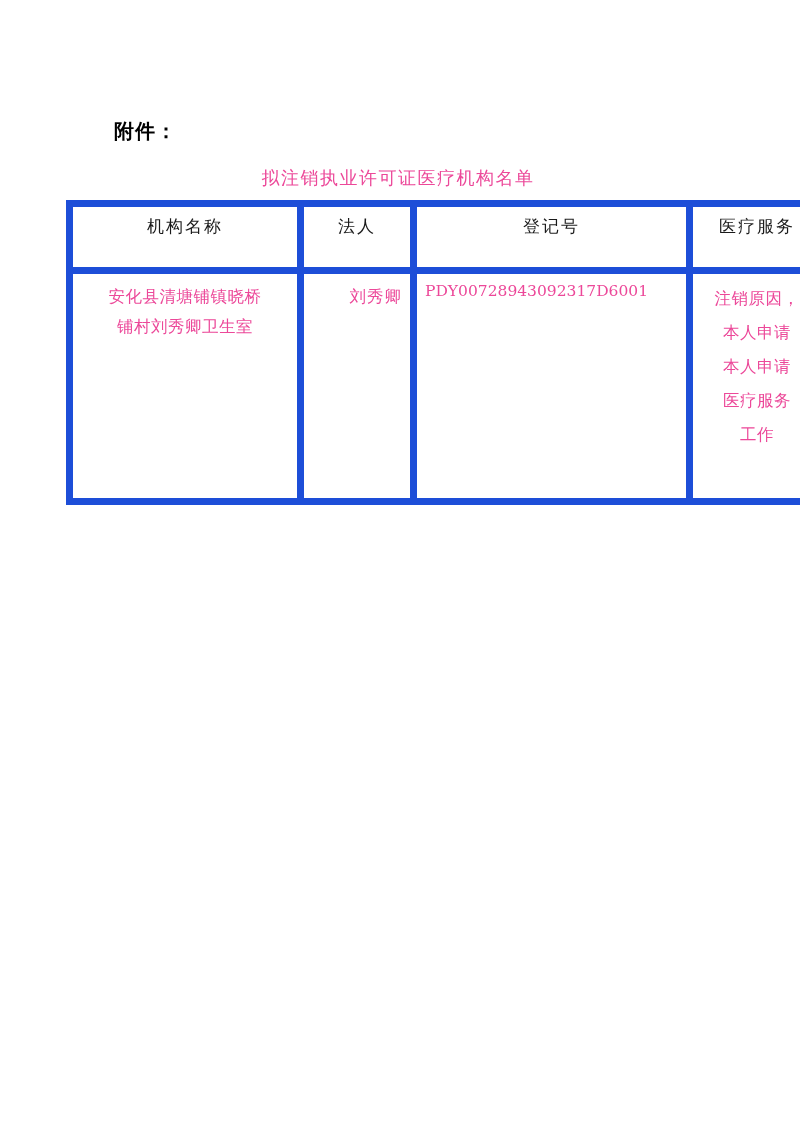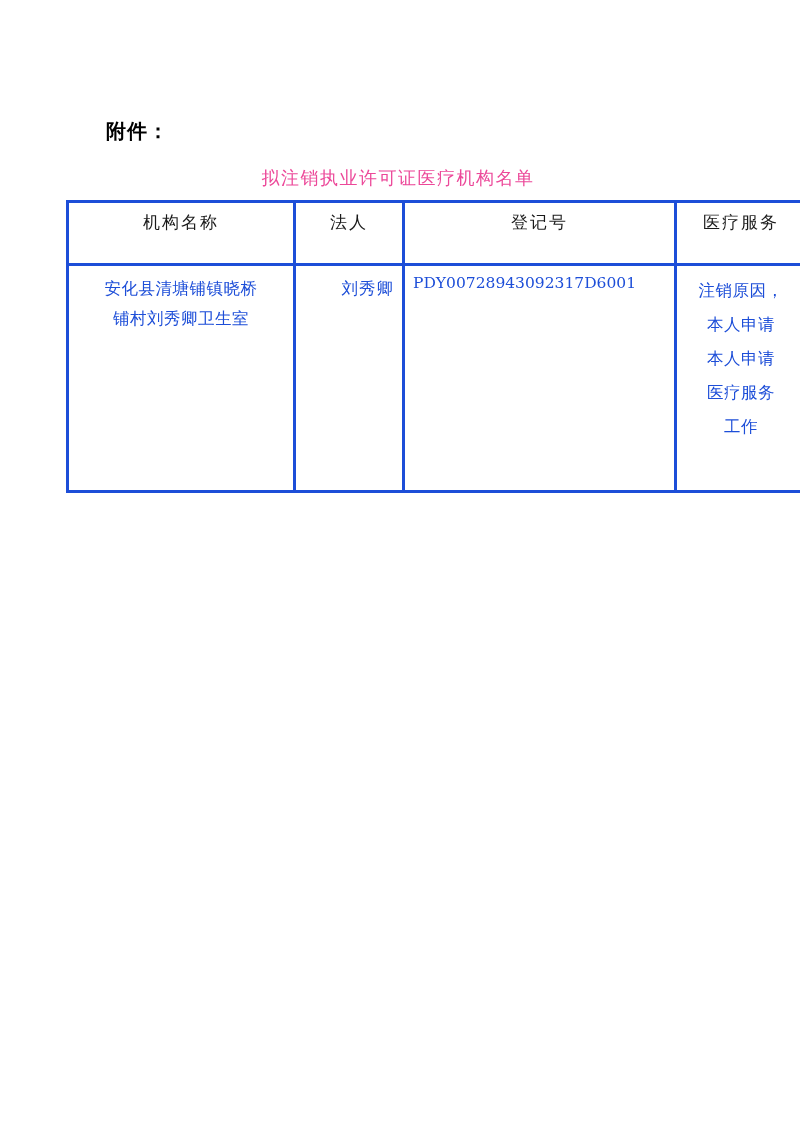--- a/index.html
+++ b/index.html
@@ -18,21 +18,21 @@
   .page {
     position: absolute;
     top: 0;
     left: 0;
     width: 800px;
     height: 1131px;
     background: #ffffff;
   }
   .attachment-label {
     position: absolute;
-    left: 106px;
+    left: 114px;
     top: 118px;
     font-size: 20px;
     font-weight: bold;
     letter-spacing: 1px;
     font-family: "DejaVu Sans", "Liberation Sans", sans-serif;
   }
   .doc-title {
     position: absolute;
     left: 66px;
     top: 166px;
@@ -44,42 +44,42 @@
   }
   table.listing {
     position: absolute;
     left: 66px;
     top: 200px;
     width: 663px;
     border-collapse: collapse;
     table-layout: fixed;
   }
   table.listing td, table.listing th {
-    border: 3px solid #1d4ed8;
+    border: 7px solid #1d4ed8;
     padding: 8px;
     vertical-align: top;
     font-weight: normal;
   }
   thead th {
     height: 44px;
     text-align: center;
     vertical-align: middle;
     font-size: 17px;
     letter-spacing: 2px;
     color: #1a1a1a;
   }
   .col-name   { width: 208px; }
   .col-legal  { width: 90px;  }
   .col-reg    { width: 253px; }
   .col-reason { width: 112px; }
 
   tbody td {
     height: 208px;
     font-size: 16.5px;
-    color: #1d4ed8;
+    color: #ec4899;
   }
   .cell-name {
     text-align: center;
     padding-top: 12px;
     line-height: 30px;
     letter-spacing: 0.5px;
   }
   .cell-legal {
     text-align: right;
     padding-top: 12px;

